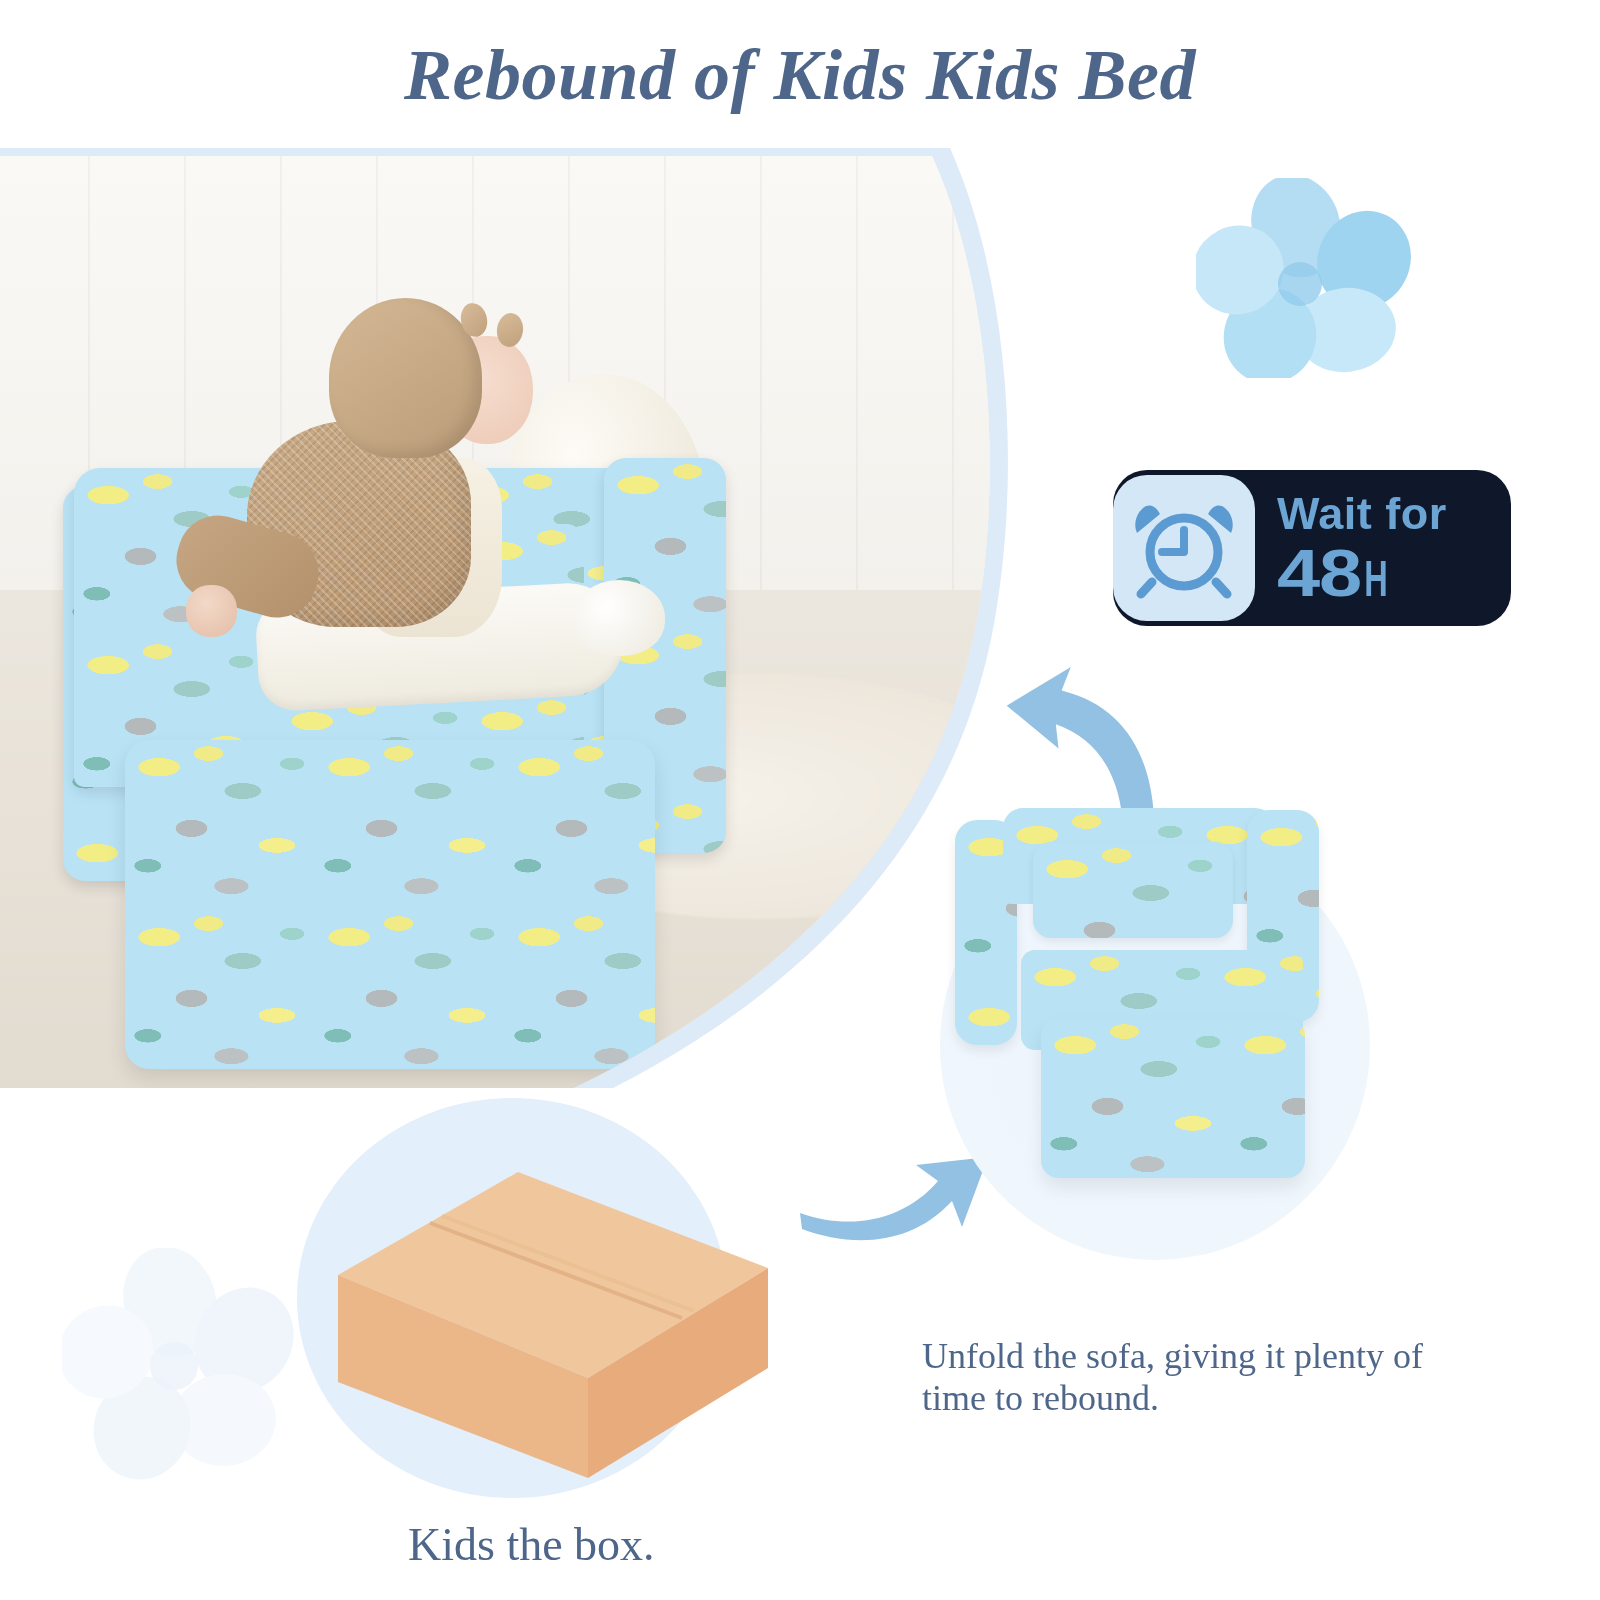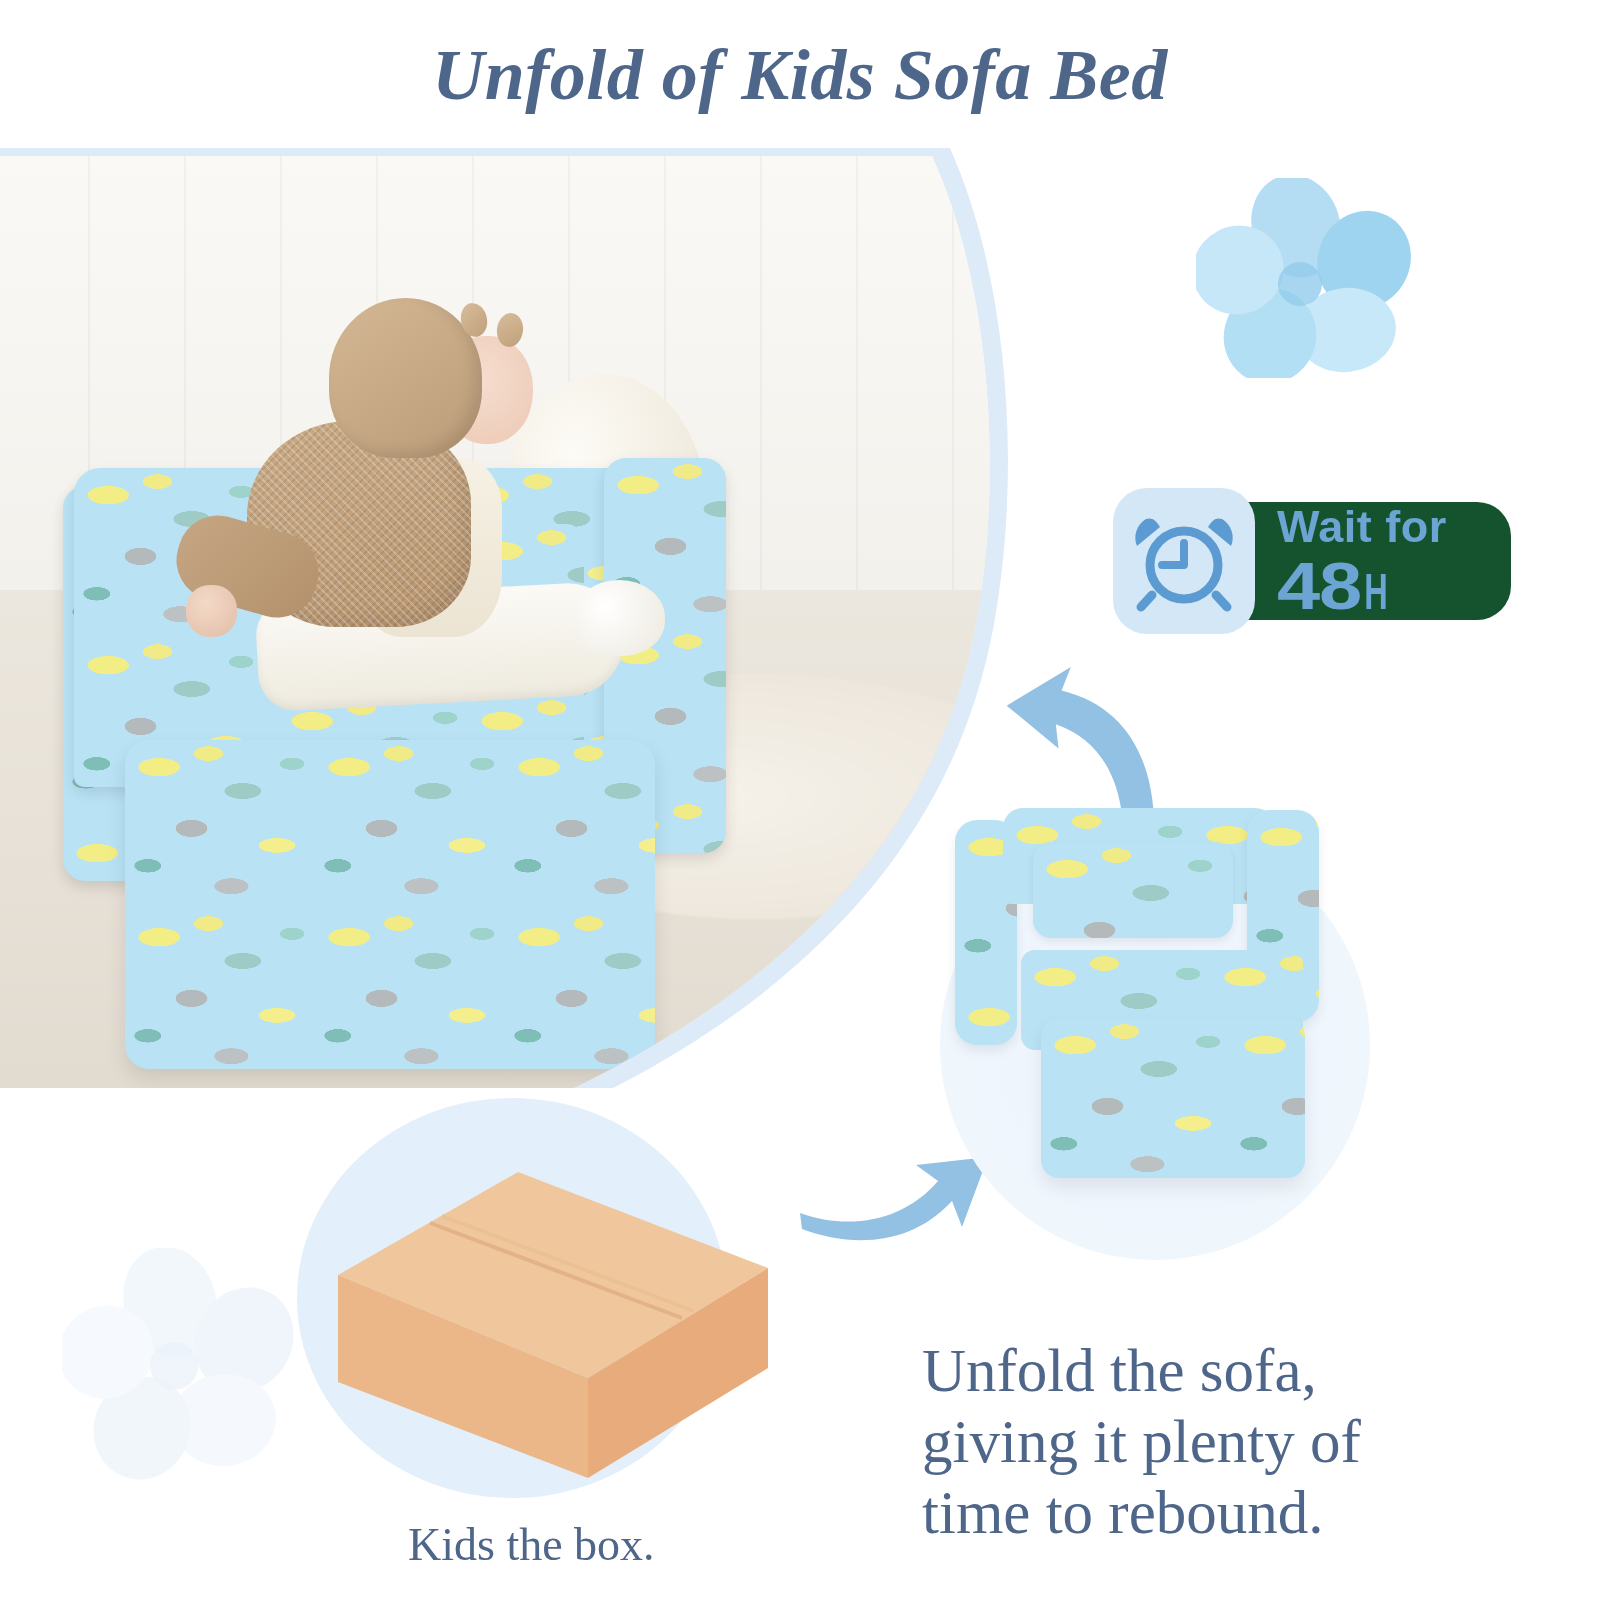--- a/index.html
+++ b/index.html
@@ -114,23 +114,23 @@
      background:linear-gradient(#fbfaf6,#eeeade);border-radius:40px 60px 60px 40px;
      transform:rotate(-3deg);box-shadow:inset 0 -5px 10px rgba(0,0,0,.05);}
   .baby-foot{position:absolute;left:57%;top:46%;width:9%;height:8%;
      background:radial-gradient(circle at 35% 35%,#ffffff,#ece8dd);border-radius:50% 50% 46% 46%;}
 
   
   .flower{position:absolute;}
 
   
   .badge{
-    position:absolute;left:1113px;top:470px;width:398px;height:118px;
-    background:#14532d;border-radius:34px;
-    display:flex;align-items:center;margin-top:32px;
+    position:absolute;left:1113px;top:470px;width:398px;height:156px;
+    background:#0f172a;border-radius:34px;
+    display:flex;align-items:center;
   }
   .badge-iconbox{
     width:142px;height:146px;border-radius:34px;background:#D4E7F7;
     display:flex;align-items:center;justify-content:center;flex:0 0 auto;
   }
   .badge-text{padding-left:22px;line-height:1;}
   .wait-for{
     font-family:"Liberation Sans", sans-serif;font-weight:bold;
     font-size:45px;color:#6CA4D4;letter-spacing:.5px;
   }
@@ -164,34 +164,34 @@
 
   
   .box-circle{
     position:absolute;left:297px;top:1098px;width:430px;height:400px;
     background:#E3EFFA;border-radius:50%;
   }
 
   
   .cap-right{
     position:absolute;left:922px;top:1336px;width:540px;
-    font-family:"Liberation Serif", serif;font-size:61px;line-height:1.16;
+    font-family:"Liberation Serif", serif;font-size:36px;line-height:1.16;
     color:#4E6689;
   }
   .cap-bottom{
     position:absolute;left:408px;top:1518px;width:420px;
     font-family:"Liberation Serif", serif;font-size:46px;color:#4E6689;
   }
 </style>
 </head>
 <body>
 
 <div class="stage">
 
-  <div class="title">Unfold of Kids Sofa Bed</div>
+  <div class="title">Rebound of Kids Kids Bed</div>
 
   <div class="hero-wrap">
     <div class="hero-stroke"></div>
     <div class="hero-clip">
       <div class="room">
         <div class="wall"></div>
         <div class="floor"></div>
         <div class="rug"></div>
         <div class="pouf"></div>
         <div class="pouf2"></div>

